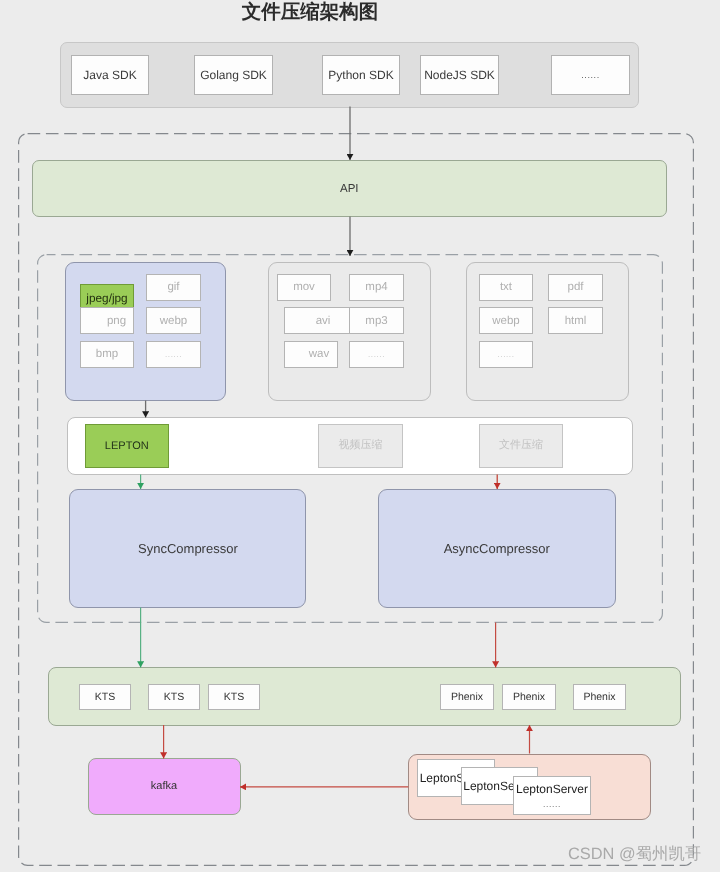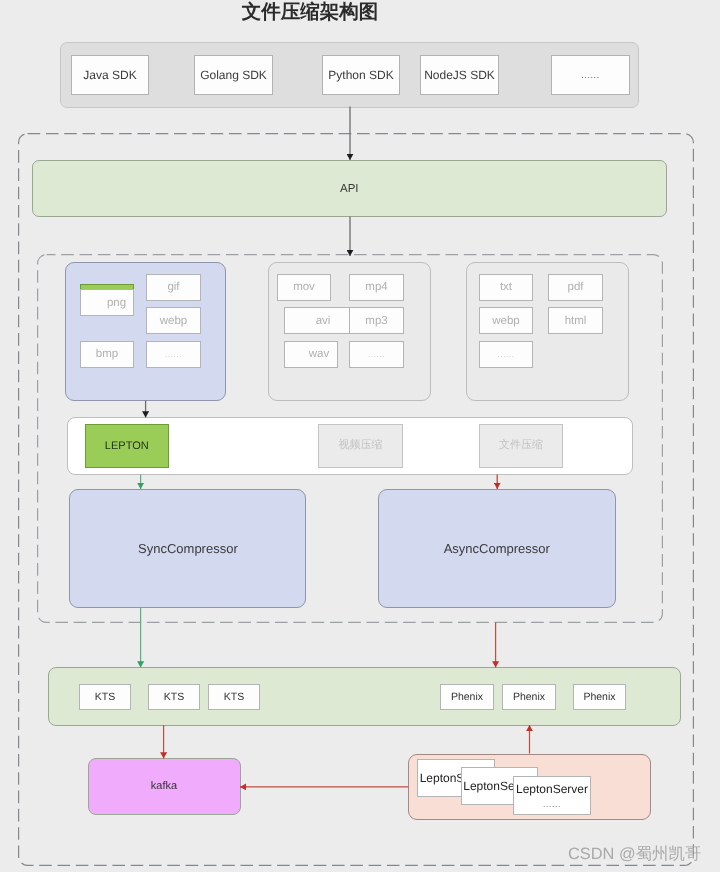--- a/index.html
+++ b/index.html
@@ -70,21 +70,21 @@
     </svg>
   <svg class="abs dashinner" viewBox="0 0 626 369">
       <rect x="0.6" y="0.6" width="624.8" height="367.8" rx="9" ry="9" fill="none" stroke="#9aa0a6" stroke-width="1.2" stroke-dasharray="12.6 5.7" stroke-dashoffset="3.7"></rect>
     </svg>
 
   <div class="abs api ctr">API</div>
 
   <div class="abs grp grp-img"></div>
   <div class="abs fbox ctr on" style="left:80px;top:284px;width:54px;">jpeg/jpg</div>
   <div class="abs fbox ctr" style="left:146px;top:273.5px;width:55px;">gif</div>
-  <div class="abs fbox ctr" style="left:80px;top:289px;width:54px;padding-left:19px;">png</div>
+  <div class="abs fbox ctr" style="left:80px;top:307px;width:54px;padding-left:19px;">png</div>
   <div class="abs fbox ctr" style="left:146px;top:307px;width:55px;">webp</div>
   <div class="abs fbox ctr" style="left:80px;top:340.8px;width:54px;">bmp</div>
   <div class="abs fbox ctr dots" style="left:146px;top:340.8px;width:55px;">......</div>
 
   <div class="abs grp grp-plain" style="left:268px;width:163px;"></div>
   <div class="abs fbox ctr" style="left:277px;top:273.5px;width:54px;">mov</div>
   <div class="abs fbox ctr" style="left:349px;top:273.5px;width:55px;">mp4</div>
   <div class="abs fbox ctr" style="left:284px;top:307px;width:78px;">avi</div>
   <div class="abs fbox ctr" style="left:349px;top:307px;width:55px;">mp3</div>
   <div class="abs fbox ctr" style="left:284px;top:340.8px;width:54px;padding-left:16px;">wav</div>

